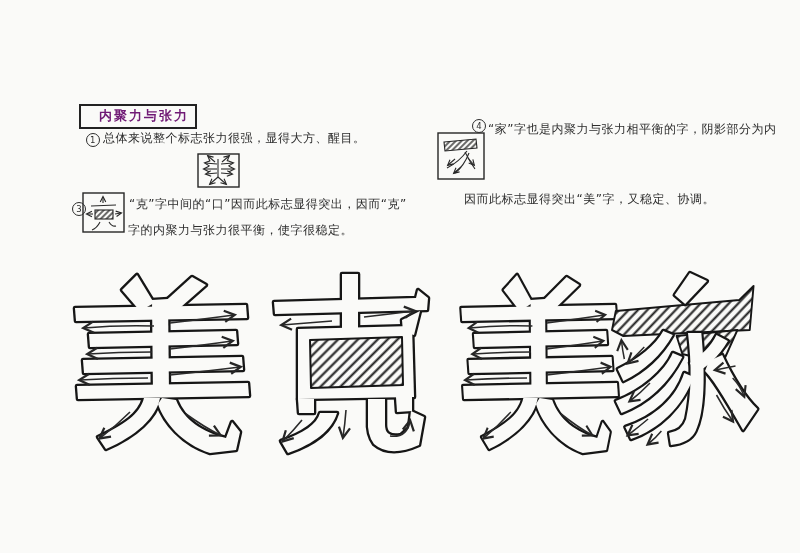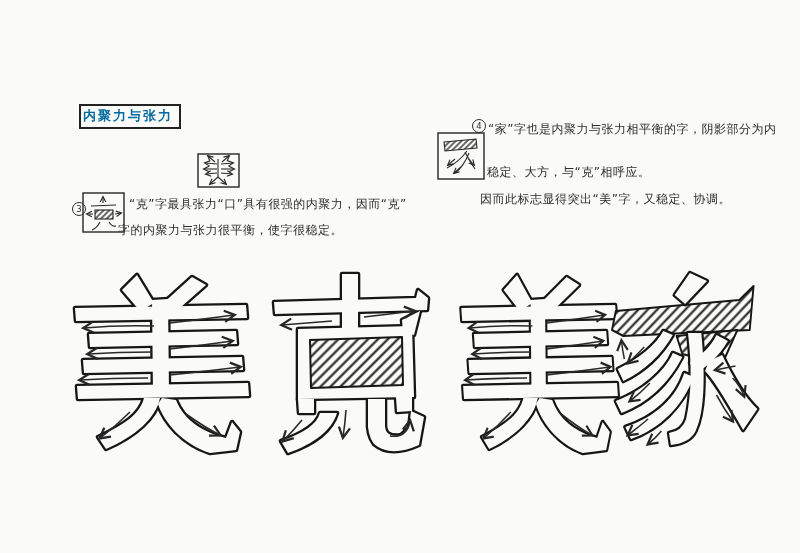--- a/index.html
+++ b/index.html
@@ -1,21 +1,21 @@
 <!DOCTYPE html>
 <html><head>
 <meta charset="utf-8">
 <style>
   html,body{margin:0;padding:0;background:#e8e8e6;}
   .page{position:relative;width:800px;height:553px;background:#fafaf8;overflow:hidden;
         font-family:"DejaVu Sans",sans-serif;color:#2e2e2e;}
   .art{position:absolute;left:0;top:0;}
   .note{position:absolute;font-size:12px;letter-spacing:0.5px;white-space:nowrap;color:#2d2d2d;text-align:right;}
-  .title-box{position:absolute;left:79px;top:104px;border:2px solid #222;padding:1px 6px 2px 2px;
-             font-size:13px;letter-spacing:2px;font-weight:bold;color:#0369a1;background:#fafaf8;}
+  .title-box{position:absolute;left:79px;top:104px;border:2px solid #222;padding:1px 6px 2px 18px;
+             font-size:13px;letter-spacing:2px;font-weight:bold;color:#701a75;background:#fafaf8;}
   .cnum{display:inline-flex;align-items:center;justify-content:center;
         width:12px;height:12px;border:1.2px solid #2d2d2d;border-radius:50%;
         font-size:8.5px;line-height:1;margin-right:3px;vertical-align:-1px;color:#2d2d2d;}
   .cnum-abs{position:absolute;}
   
   use.under{fill:#fafaf8;stroke:#161616;stroke-width:4.6;stroke-linejoin:round;stroke-linecap:round;}
   use.over{fill:#fafaf8;stroke:none;}
   .hatched{fill:url(#hatch);stroke:#161616;stroke-width:2;stroke-linejoin:round;}
   .shatched{fill:url(#hatch2);stroke:#262626;stroke-width:1.1;}
   .arrow{fill:none;stroke:#2a2a2a;stroke-width:1.6;marker-end:url(#ah);}
@@ -170,34 +170,34 @@
       <path class="sarrow" d="M455,159 L448,165"></path>
       <path class="sarrow" d="M461,167 L454,173"></path>
       <path class="sarrow" d="M468,158 L474,165"></path>
     </g>
   </svg>
 
   <div class="title-box">
     <span>内聚力与张力</span>
   </div>
 
+  <div class="note" style="left:86px;top:130px">
+    <span class="cnum">1</span><span>总体来说整个标志张力很强，显得大方、醒目。</span>
+  </div>
 
 
   <span class="cnum cnum-abs" style="left:72px;top:202px">3</span>
   <div class="note" style="left:129px;top:196px">
-    <span>“克”字最具张力“口”具有很强的内聚力，因而“克”</span>
-  </div>
-  <div class="note" style="left:118px;top:222px">
+    <span>“克”字中间的“口”因而此标志显得突出，因而“克”</span>
+  </div>
+  <div class="note" style="left:128px;top:222px">
     <span>字的内聚力与张力很平衡，使字很稳定。</span>
   </div>
 
   <span class="cnum cnum-abs" style="left:472px;top:119px">4</span>
   <div class="note" style="left:488px;top:121px">
     <span>“家”字也是内聚力与张力相平衡的字，阴影部分为内</span>
   </div>
-  <div class="note" style="left:487px;top:164px">
-    <span>稳定、大方，与“克”相呼应。</span>
-  </div>
-  <div class="note" style="left:480px;top:191px">
+  <div class="note" style="left:464px;top:191px">
     <span>因而此标志显得突出“美”字，又稳定、协调。</span>
   </div>
 
 </div>
 
 </body></html>

